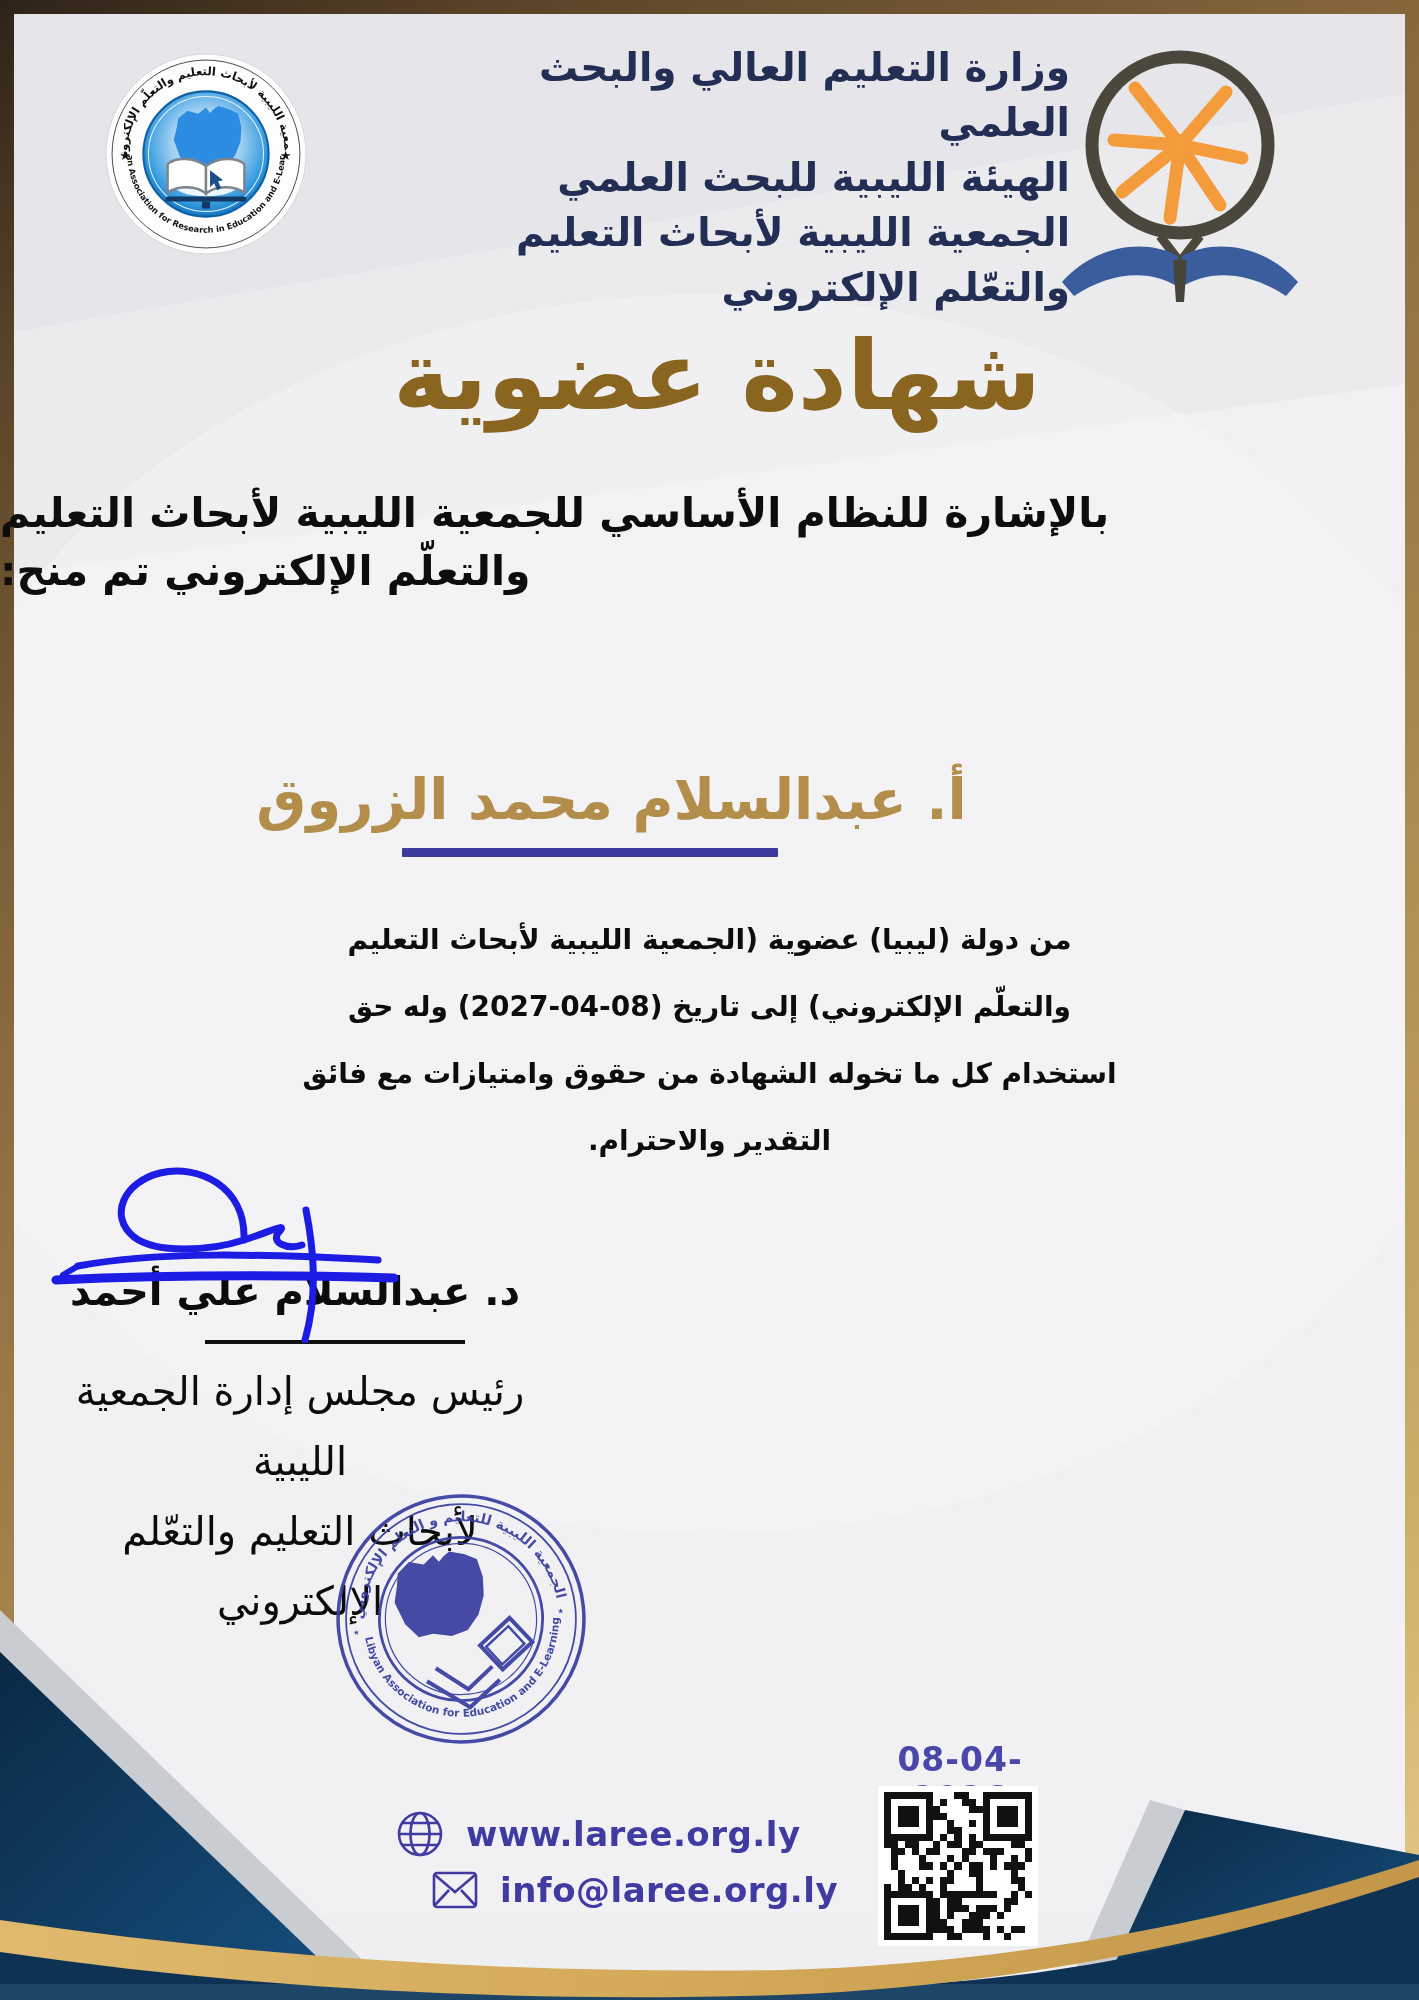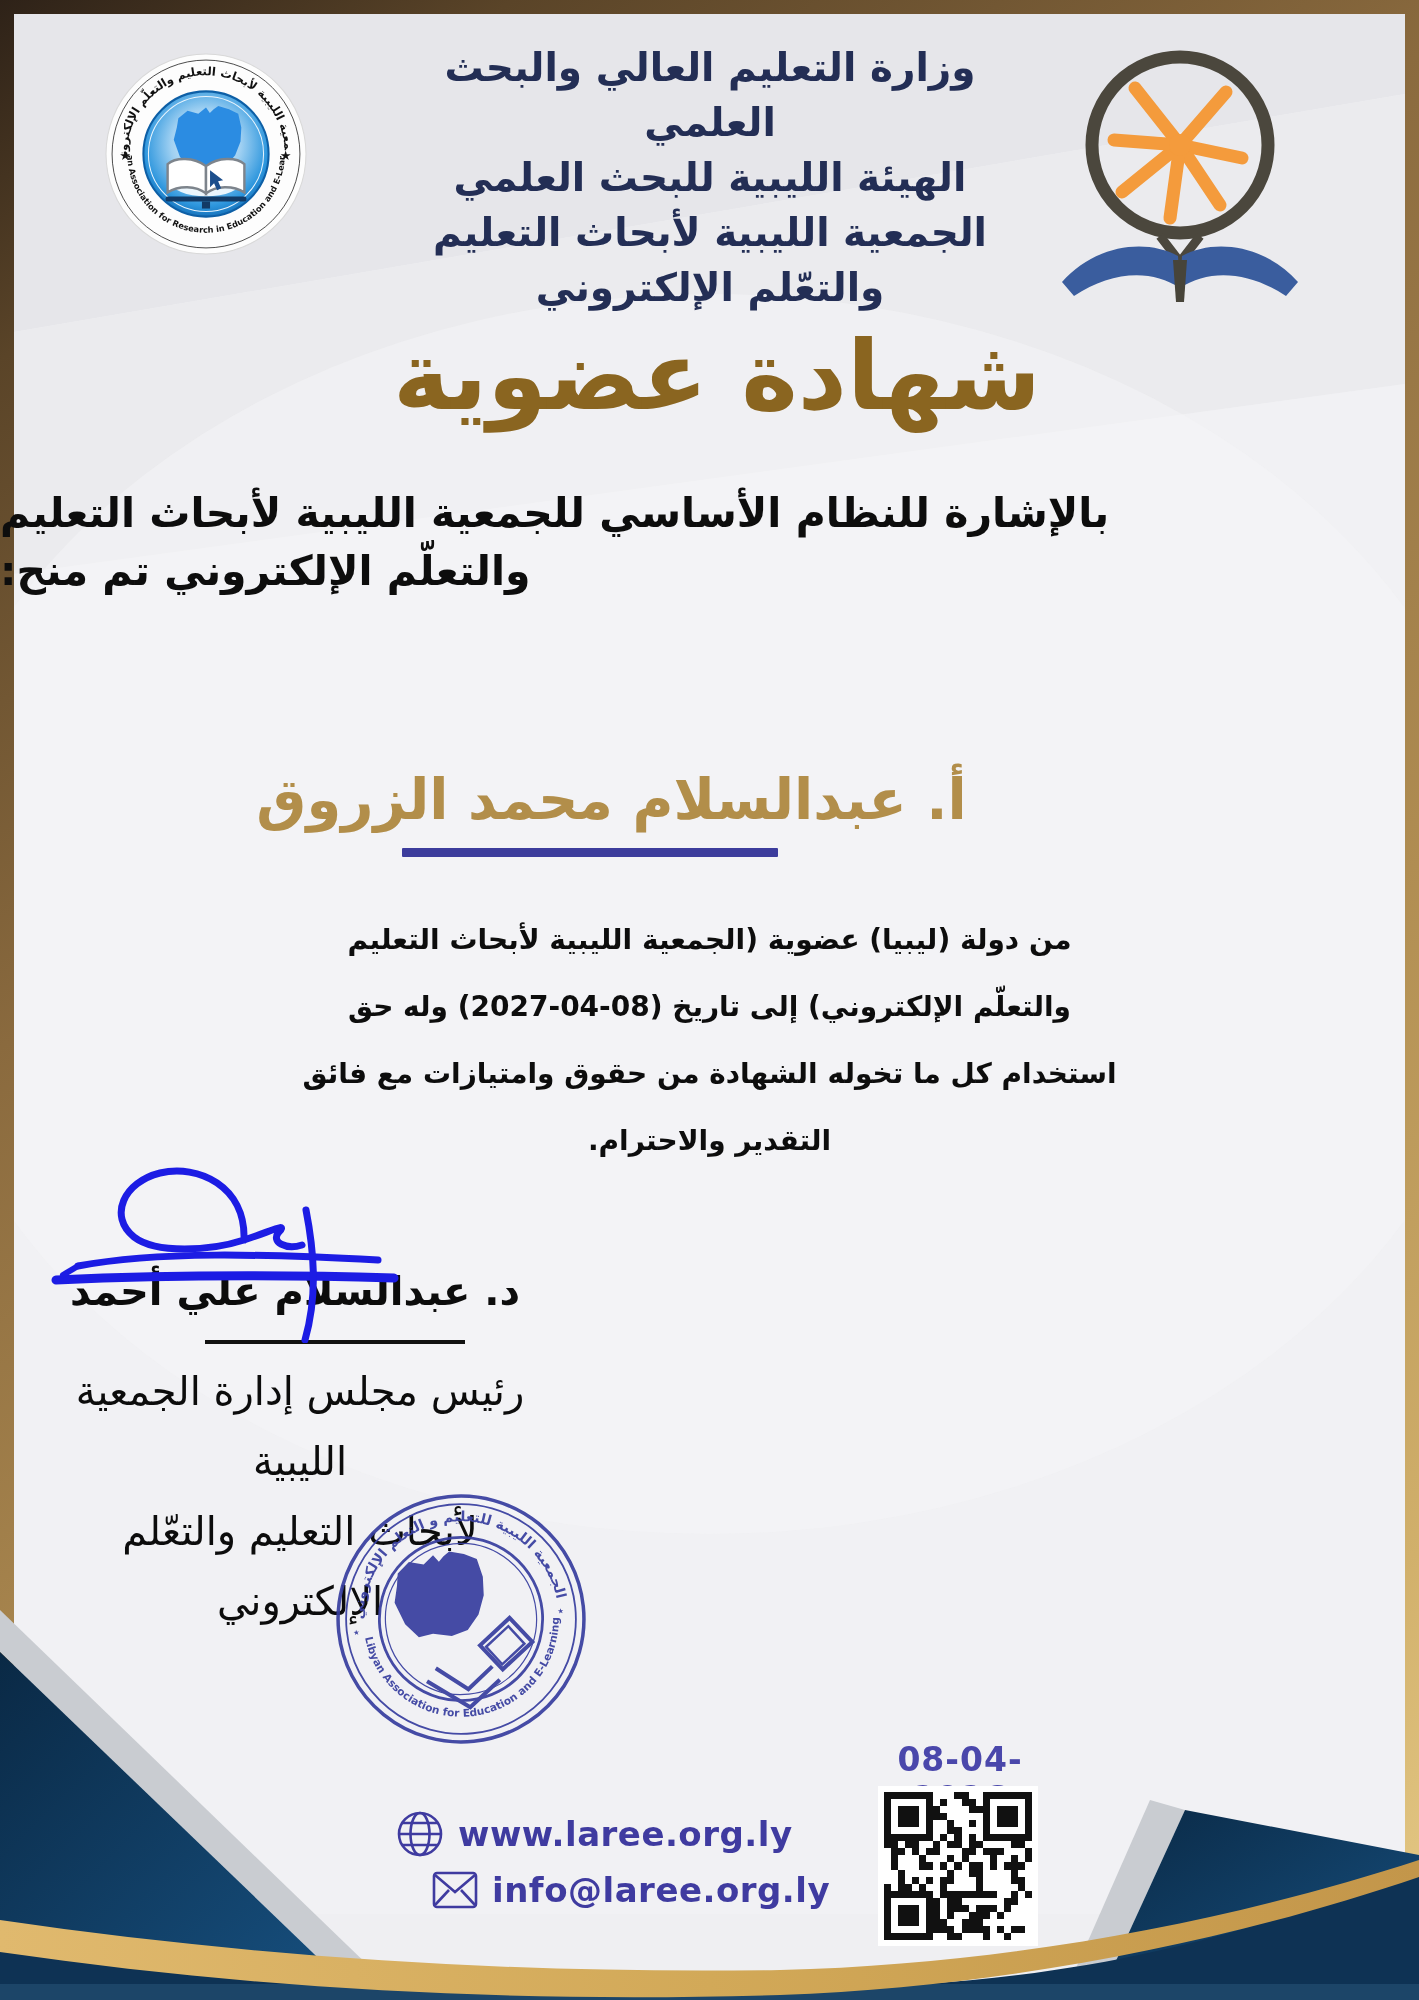--- a/index.html
+++ b/index.html
@@ -9,21 +9,21 @@
     overflow:hidden; font-family:"DejaVu Sans",sans-serif;
   }
   .paper{position:absolute; left:14px; top:14px; right:14px; bottom:0; background:#efeff2; overflow:hidden;}
   .bg-svg,.footer-svg{position:absolute; inset:0; width:100%; height:100%; pointer-events:none;}
   .footer-svg{z-index:4;}
 
   .abs{position:absolute;}
   .rtl{direction:rtl; unicode-bidi:isolate;}
 
   .header-text{
-    left:350px; top:40px; width:720px; text-align:center; z-index:2;
+    left:350px; top:40px; width:720px; text-align:right; z-index:2;
     color:#232e55; font-size:39px; font-weight:bold; line-height:55px;
   }
   .main-title{
     left:15px; right:0; top:316px; text-align:center; z-index:2;
     color:#8a6520; font-size:96px; font-weight:bold; line-height:120px;
   }
   .intro{
     left:0; right:0; top:484px; text-align:left; z-index:2;
     color:#0d0d0d; font-size:41px; font-weight:bold; line-height:58px;
   }
@@ -40,21 +40,21 @@
   .sig-underline{left:205px; top:1340px; width:260px; height:4px; background:#111; z-index:2;}
   .sig-role{left:40px; top:1356px; width:520px; text-align:center; z-index:2;
     color:#0c0c0c; font-size:40px; font-weight:normal; line-height:70px;}
   .logo-left{left:105px; top:53px; width:202px; height:202px; z-index:2;}
   .logo-right{left:1050px; top:40px; width:260px; height:265px; z-index:2;}
   .stamp{left:330px; top:1488px; width:262px; height:262px; z-index:3; transform:rotate(-6deg); opacity:.93;}
   .issue-date{left:870px; top:1740px; width:180px; text-align:center; z-index:6;
     color:#4a47ab; font-size:33px; font-weight:600; letter-spacing:1px;}
   .qr-box{left:878px; top:1786px; width:148px; height:148px; background:#fff; padding:6px; z-index:6;}
   .qr-box svg{display:block; width:100%; height:100%;}
-  .contact-row{display:flex; align-items:center; gap:14px; z-index:6;}
+  .contact-row{display:flex; align-items:center; gap:22px; z-index:6;}
   .contact-row.row1{left:396px; top:1810px;}
   .contact-row.row2{left:396px; top:1870px;padding-left:36px;}
   .contact-text{color:#3f3ba0; font-size:34px; font-weight:600; letter-spacing:.5px;}
   .tline{display:block;}
 </style>
 <title>شهادة عضوية</title></head>
 <body>
 
 <div class="cert">
 

